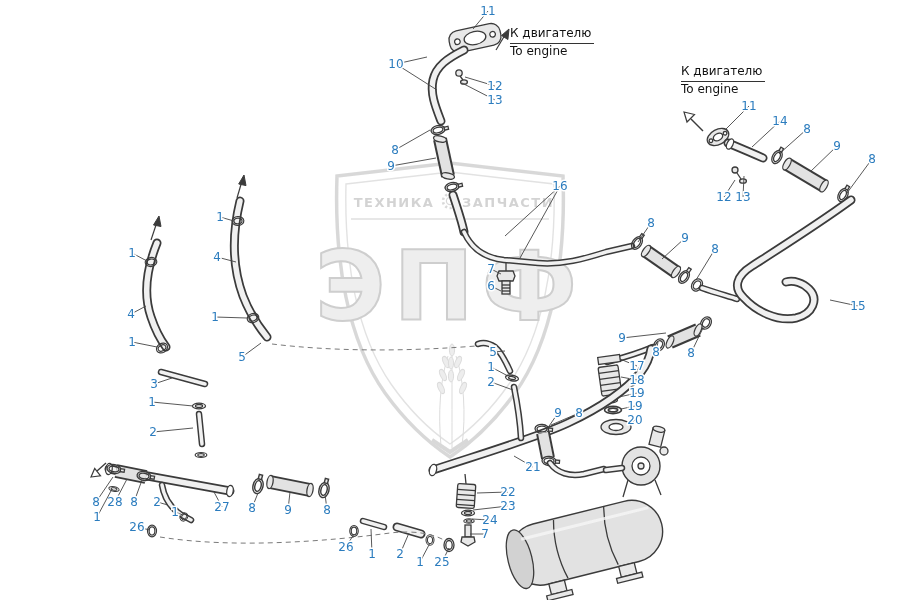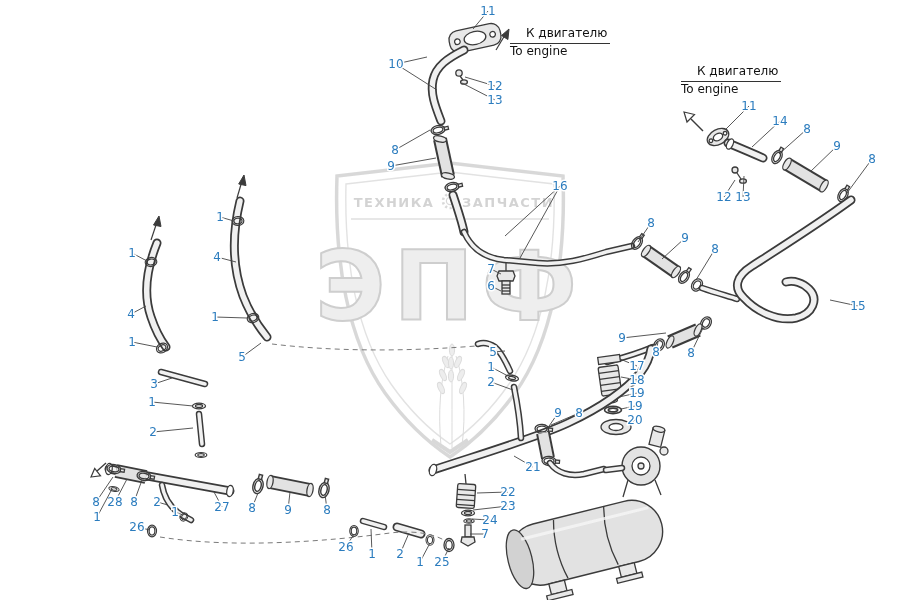--- a/index.html
+++ b/index.html
@@ -17,21 +17,21 @@
   .fl{fill:#e8e8e8;stroke:#3b3b3b;stroke-width:1.3}
   .fw{fill:#ffffff;stroke:#3b3b3b;stroke-width:1.3}
   .dash{stroke:#7a7a7a;stroke-width:1;fill:none;stroke-dasharray:5 4}
   .leader{stroke:#454545;stroke-width:0.9}
   .callout{font:12px "DejaVu Sans",sans-serif;text-anchor:middle;dominant-baseline:central;
            paint-order:stroke;stroke:#ffffff;stroke-width:3px;fill:#2b7cbe}
   .wm-band{font:bold 13px "DejaVu Sans",sans-serif;letter-spacing:1.5px;fill:#a8a8a8}
   .wm-big{font:bold 96px "DejaVu Sans",sans-serif;letter-spacing:8px;fill:#dedede;
           stroke:#9e9e9e;stroke-width:2px}
   .anno{position:absolute;font:12px "DejaVu Sans",sans-serif;color:#111;line-height:1.3;white-space:nowrap}
-  .anno .l1{border-bottom:1px solid #333;padding:0 3px 1px 16px;display:inline-block}
+  .anno .l1{border-bottom:1px solid #333;padding:0 3px 1px 0;display:inline-block}
   .anno .l2{display:block}
 </style>
 </head>
 <body>
 
 <div class="stage">
 
 <svg width="901" height="600" viewBox="0 0 901 600">
   <defs>
     <g id="clamp" fill="none" stroke="#3b3b3b" stroke-width="1.3">

